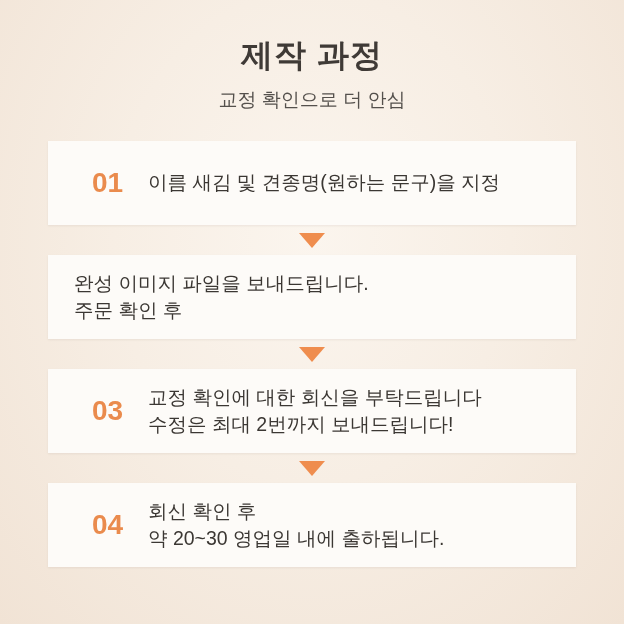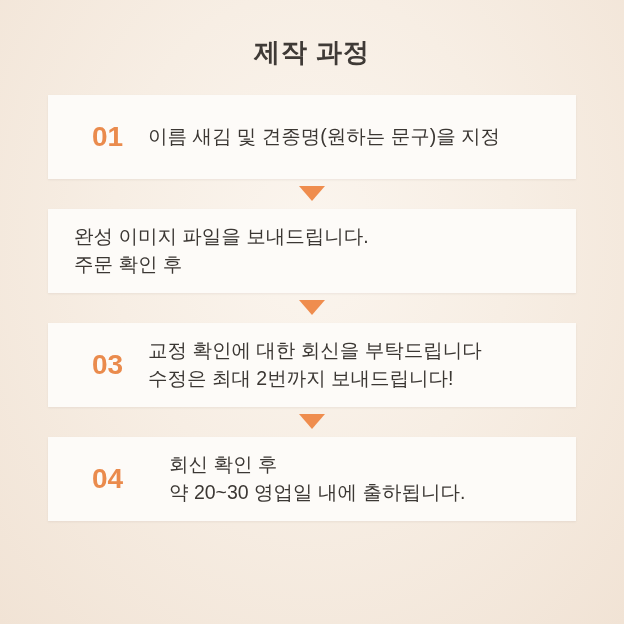--- a/index.html
+++ b/index.html
@@ -19,21 +19,21 @@
     position: relative;
     width: 624px;
     height: 624px;
     box-sizing: border-box;
   }
   .header {
     text-align: center;
     padding-top: 38px;
   }
   .title {
-    font-size: 26px;
+    font-size: 32px;
     font-weight: bold;
     color: #3f3a36;
     letter-spacing: 1px;
     line-height: 1.1;
   }
   .subtitle {
     margin-top: 14px;
     font-size: 19px;
     color: #54504c;
     font-weight: normal;
@@ -47,21 +47,21 @@
     background: #fdfbf8;
     box-shadow: 0 1px 2px rgba(120, 100, 85, 0.10);
     display: flex;
     align-items: center;
     box-sizing: border-box;
     padding: 0 0 0 26px;
   }
   .step-1 { height: 84px; }
   .step-2 { height: 84px; }
   .step-3 { height: 84px; }
-  .step-4 { height: 84px; gap: 21px; }
+  .step-4 { height: 84px; }
   .num {
     font-size: 28px;
     font-weight: bold;
     color: #ea8b4d;
     width: 56px;
     flex: 0 0 56px;
     letter-spacing: 0px;
     margin-left: 18px;
   }
   .lines {
@@ -89,20 +89,21 @@
     border-top: 15px solid #ef8d4e;
   }
 </style>
 </head>
 <body>
 
 <div class="page">
 
   <div class="header">
     <div class="title">제작 과정</div>
+    <div class="subtitle">교정 확인으로 더 안심</div>
   </div>
 
   <div class="steps">
 
     <div class="step step-1">
       <div class="num">01</div>
       <div class="lines">
         <div class="line">이름 새김 및 견종명(원하는 문구)을 지정</div>
       </div>
     </div>

